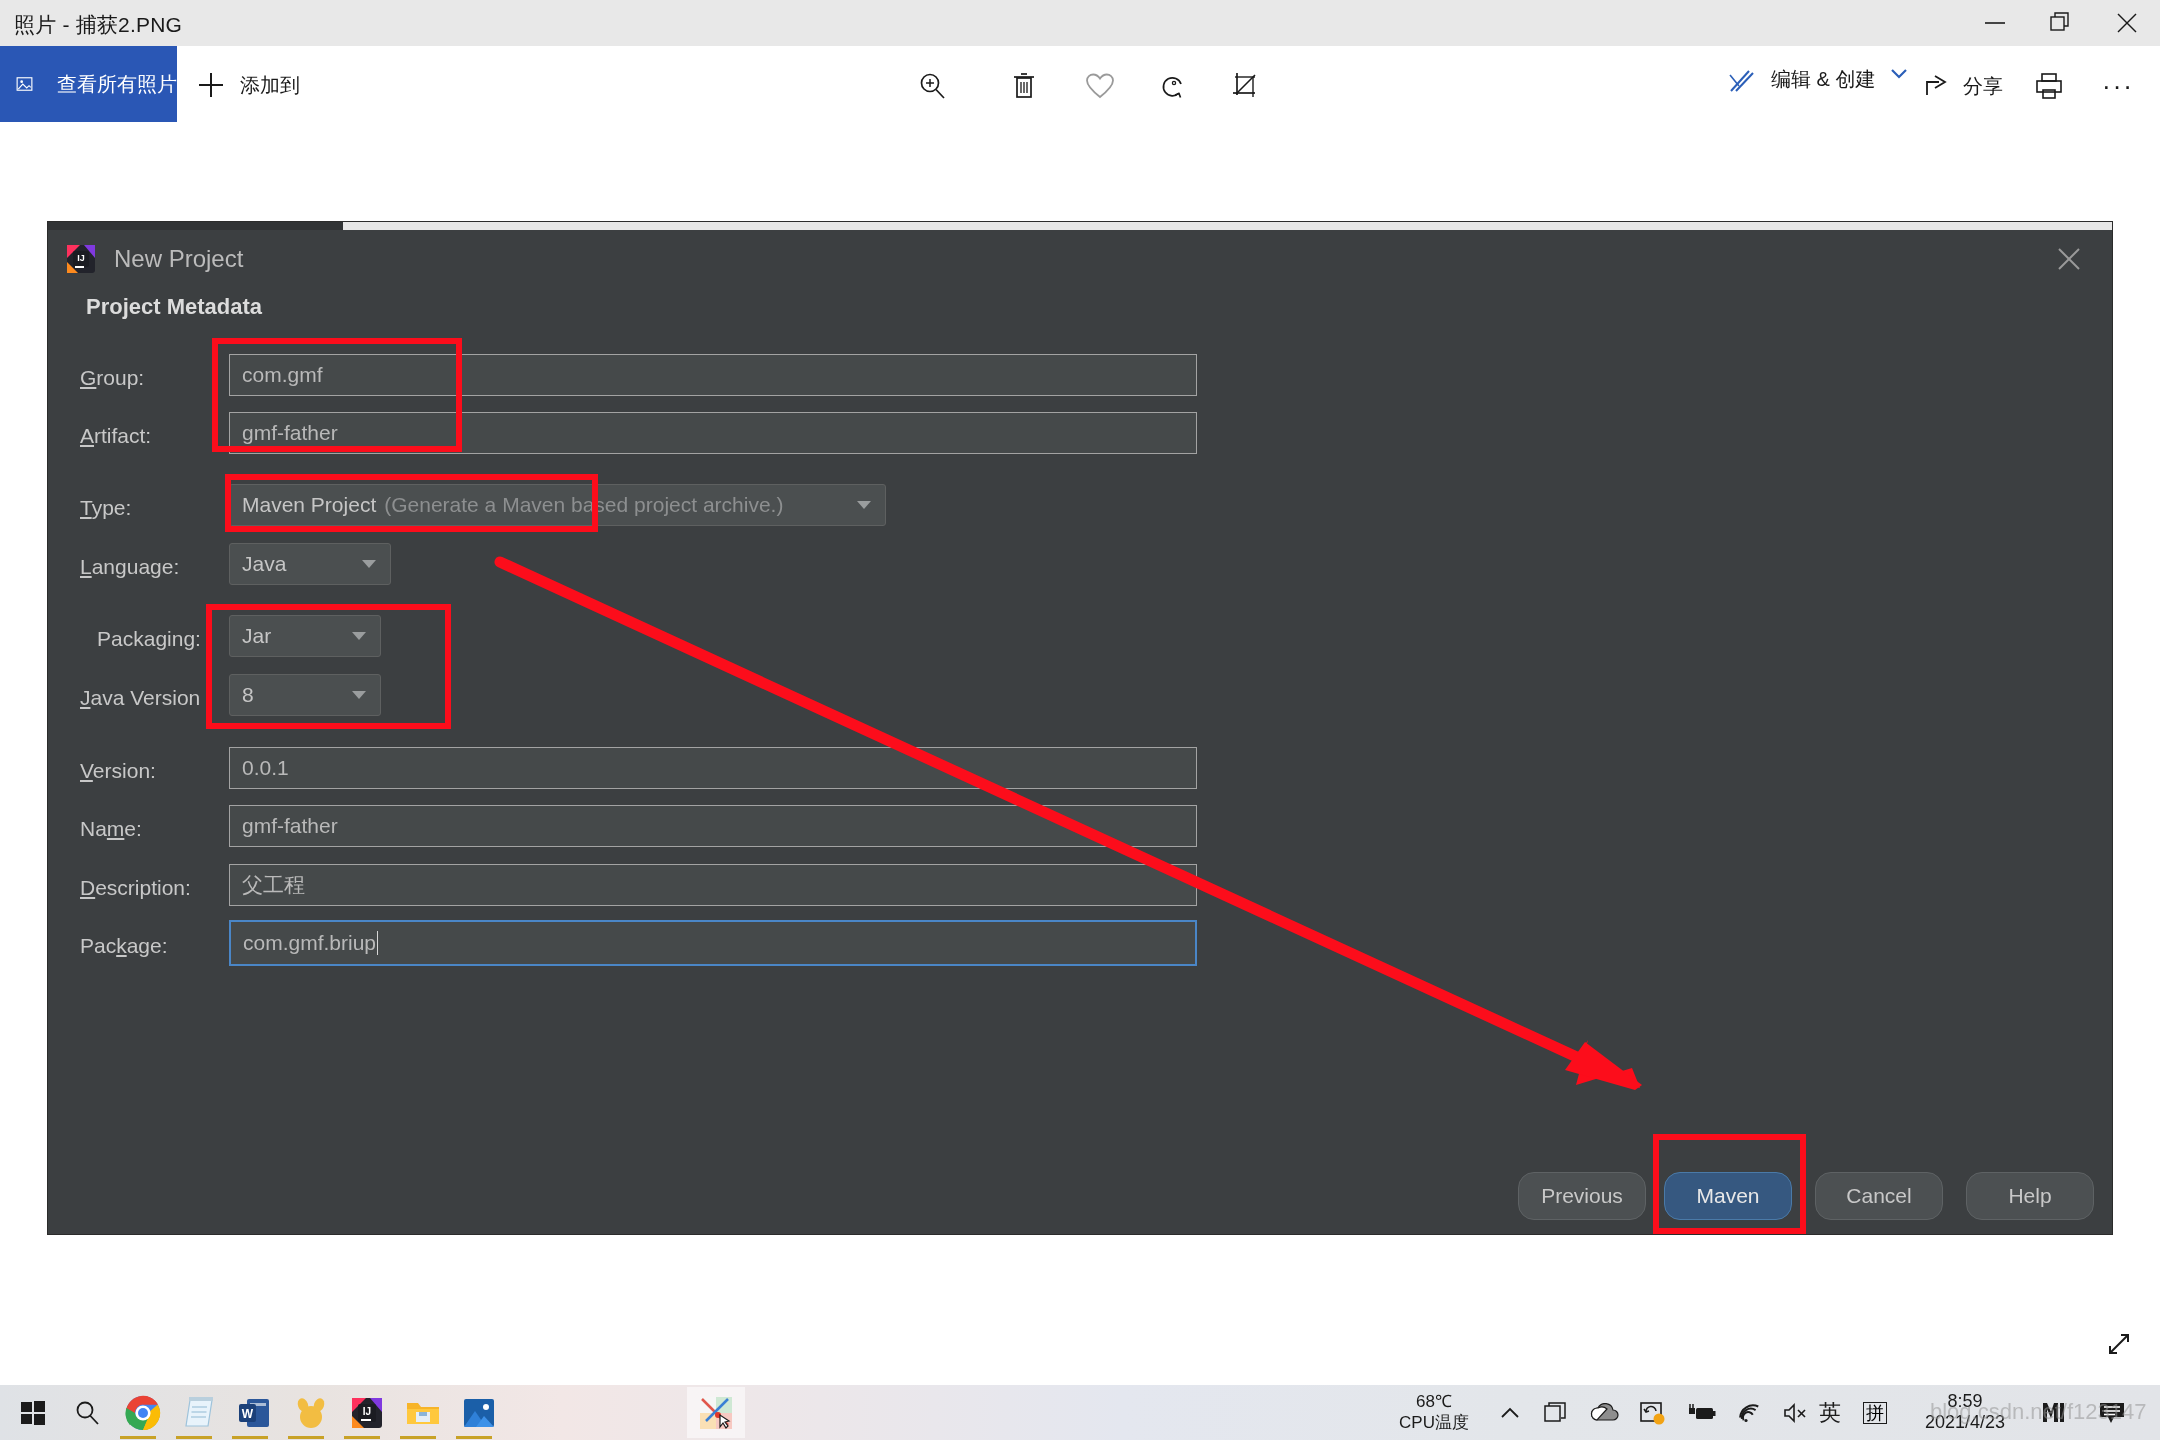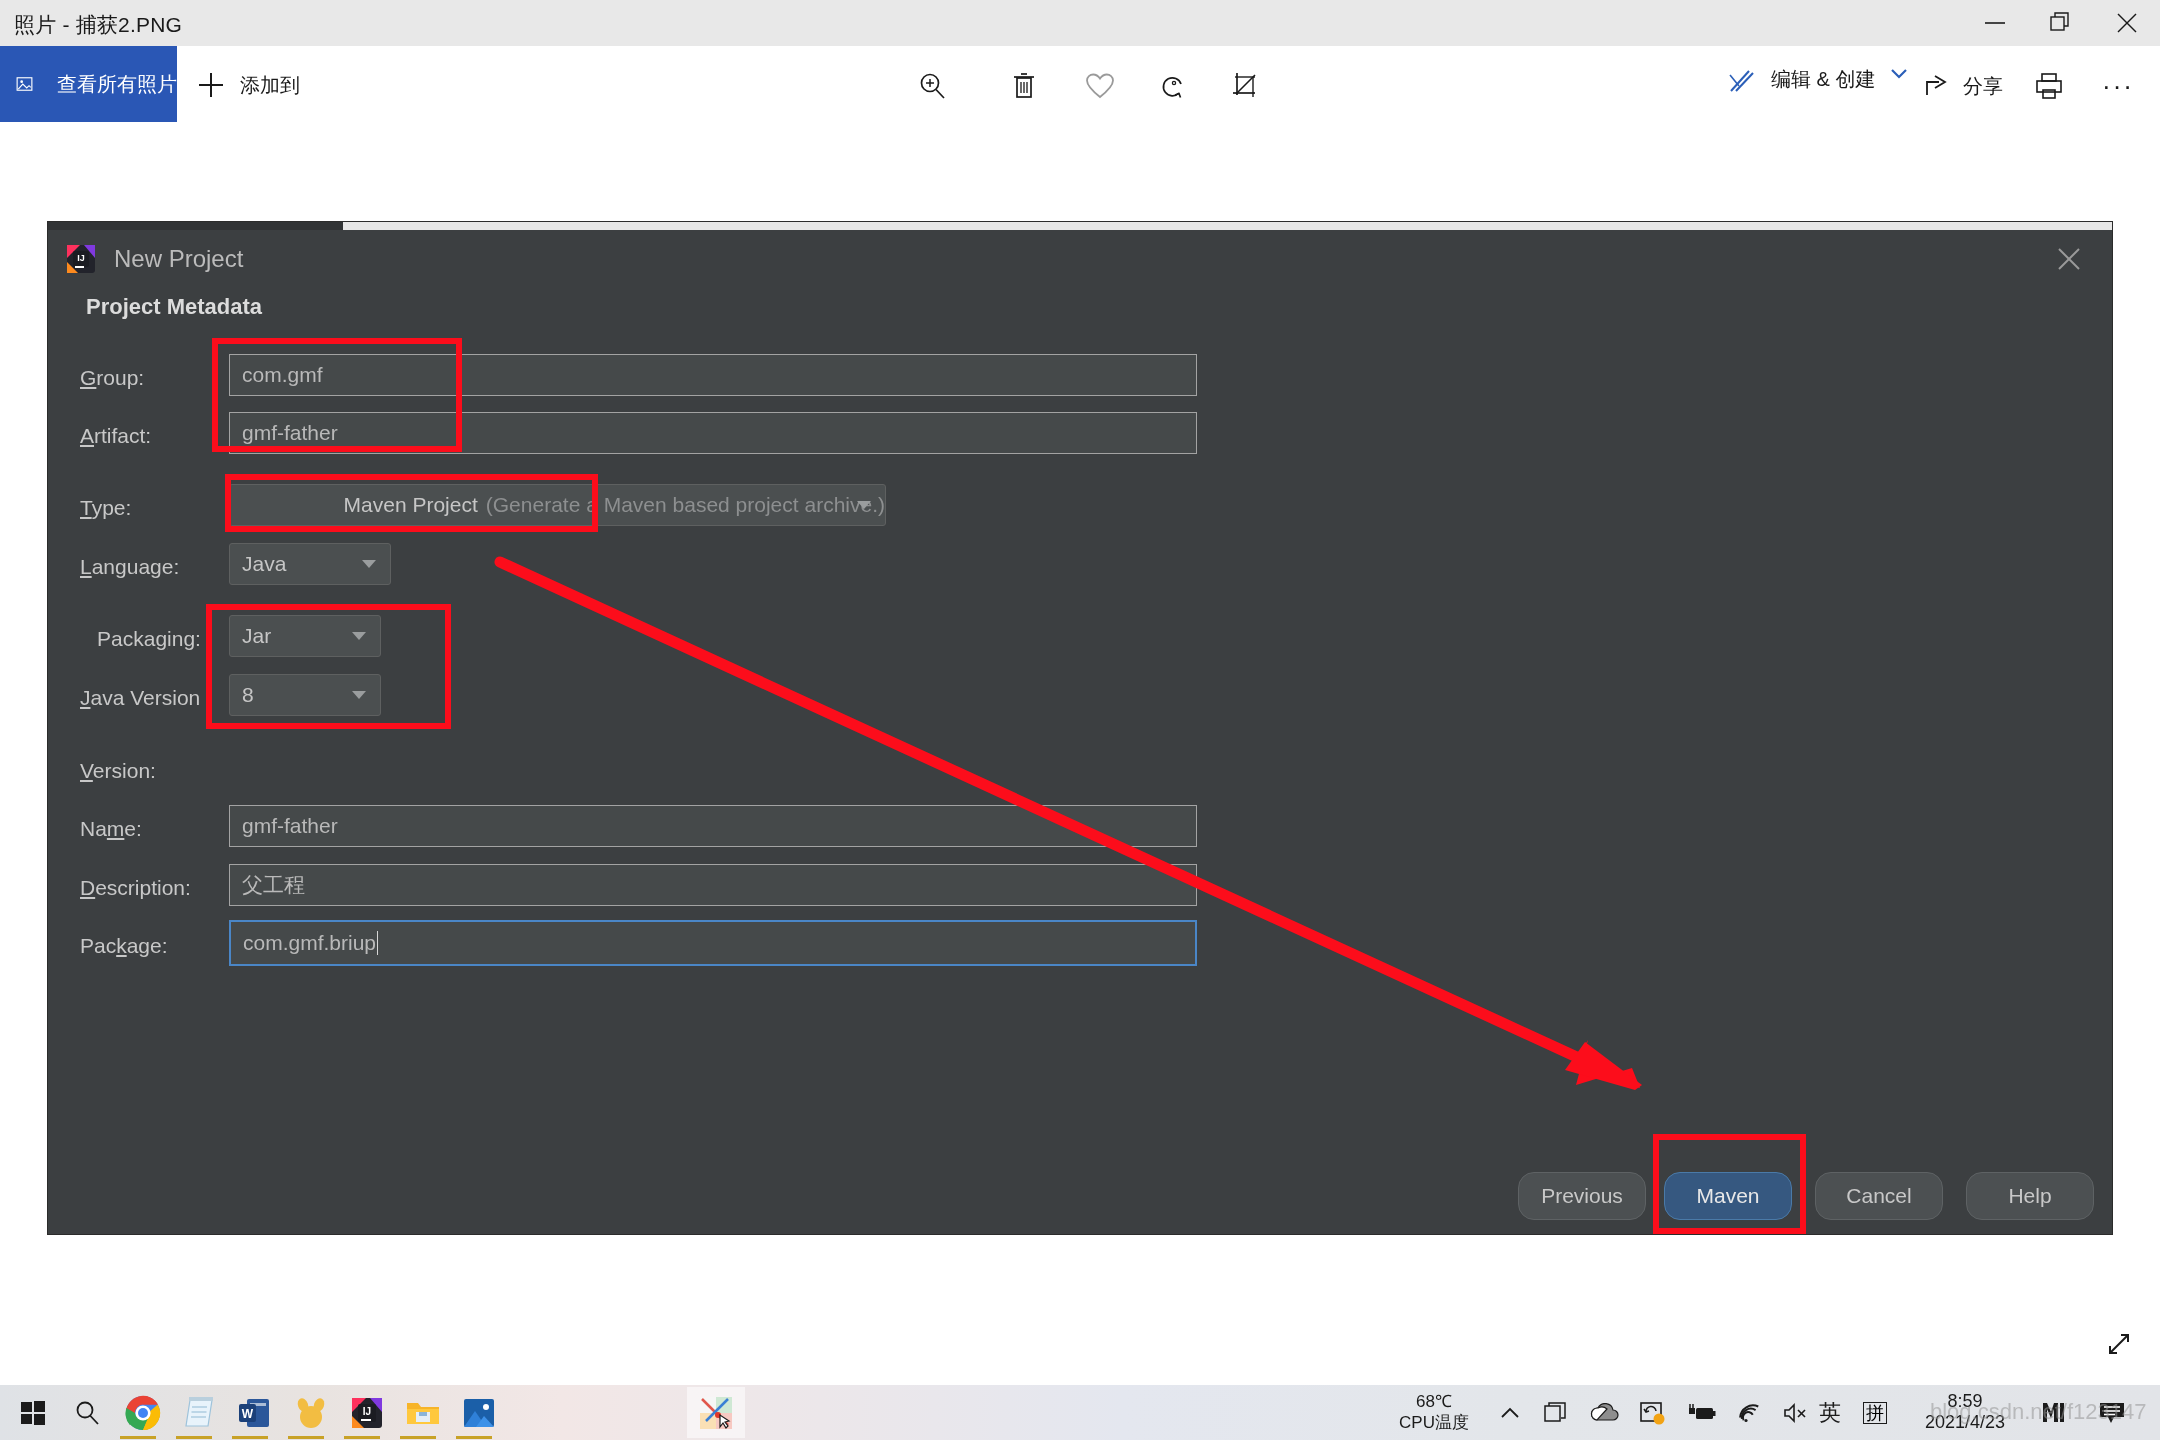--- a/index.html
+++ b/index.html
@@ -500,21 +500,21 @@
   <div class="text-field" style="top:354px;">
       <span>com.gmf</span>
     </div>
 
   <div class="form-label" style="top:424px;"><span class="mn">A</span>rtifact:</div>
   <div class="text-field" style="top:412px;">
       <span>gmf-father</span>
     </div>
 
   <div class="form-label" style="top:496px;"><span class="mn">T</span>ype:</div>
-  <div class="combo" style="top:484px; width:657px;justify-content:flex-end;">
+  <div class="combo" style="top:484px; width:657px;">
     <span>Maven Project</span>
     <span class="hint">(Generate a Maven based project archive.)</span>
     <span class="arrow"></span>
   </div>
 
   <div class="form-label" style="top:555px;"><span class="mn">L</span>anguage:</div>
   <div class="combo" style="top:543px; width:162px;">
     <span>Java</span>
     <span class="arrow"></span>
   </div>
@@ -525,20 +525,23 @@
     <span class="arrow"></span>
   </div>
 
   <div class="form-label" style="top:686px;"><span class="mn">J</span>ava Version</div>
   <div class="combo" style="top:674px; width:152px;">
     <span>8</span>
     <span class="arrow"></span>
   </div>
 
   <div class="form-label" style="top:759px;"><span class="mn">V</span>ersion:</div>
+  <div class="text-field" style="top:747px;">
+      <span>0.0.1</span>
+    </div>
 
   <div class="form-label" style="top:817px;">Na<span class="mn">m</span>e:</div>
   <div class="text-field" style="top:805px;">
       <span>gmf-father</span>
     </div>
 
   <div class="form-label" style="top:876px;"><span class="mn">D</span>escription:</div>
   <div class="text-field" style="top:864px;">
       <span>父工程</span>
     </div>

